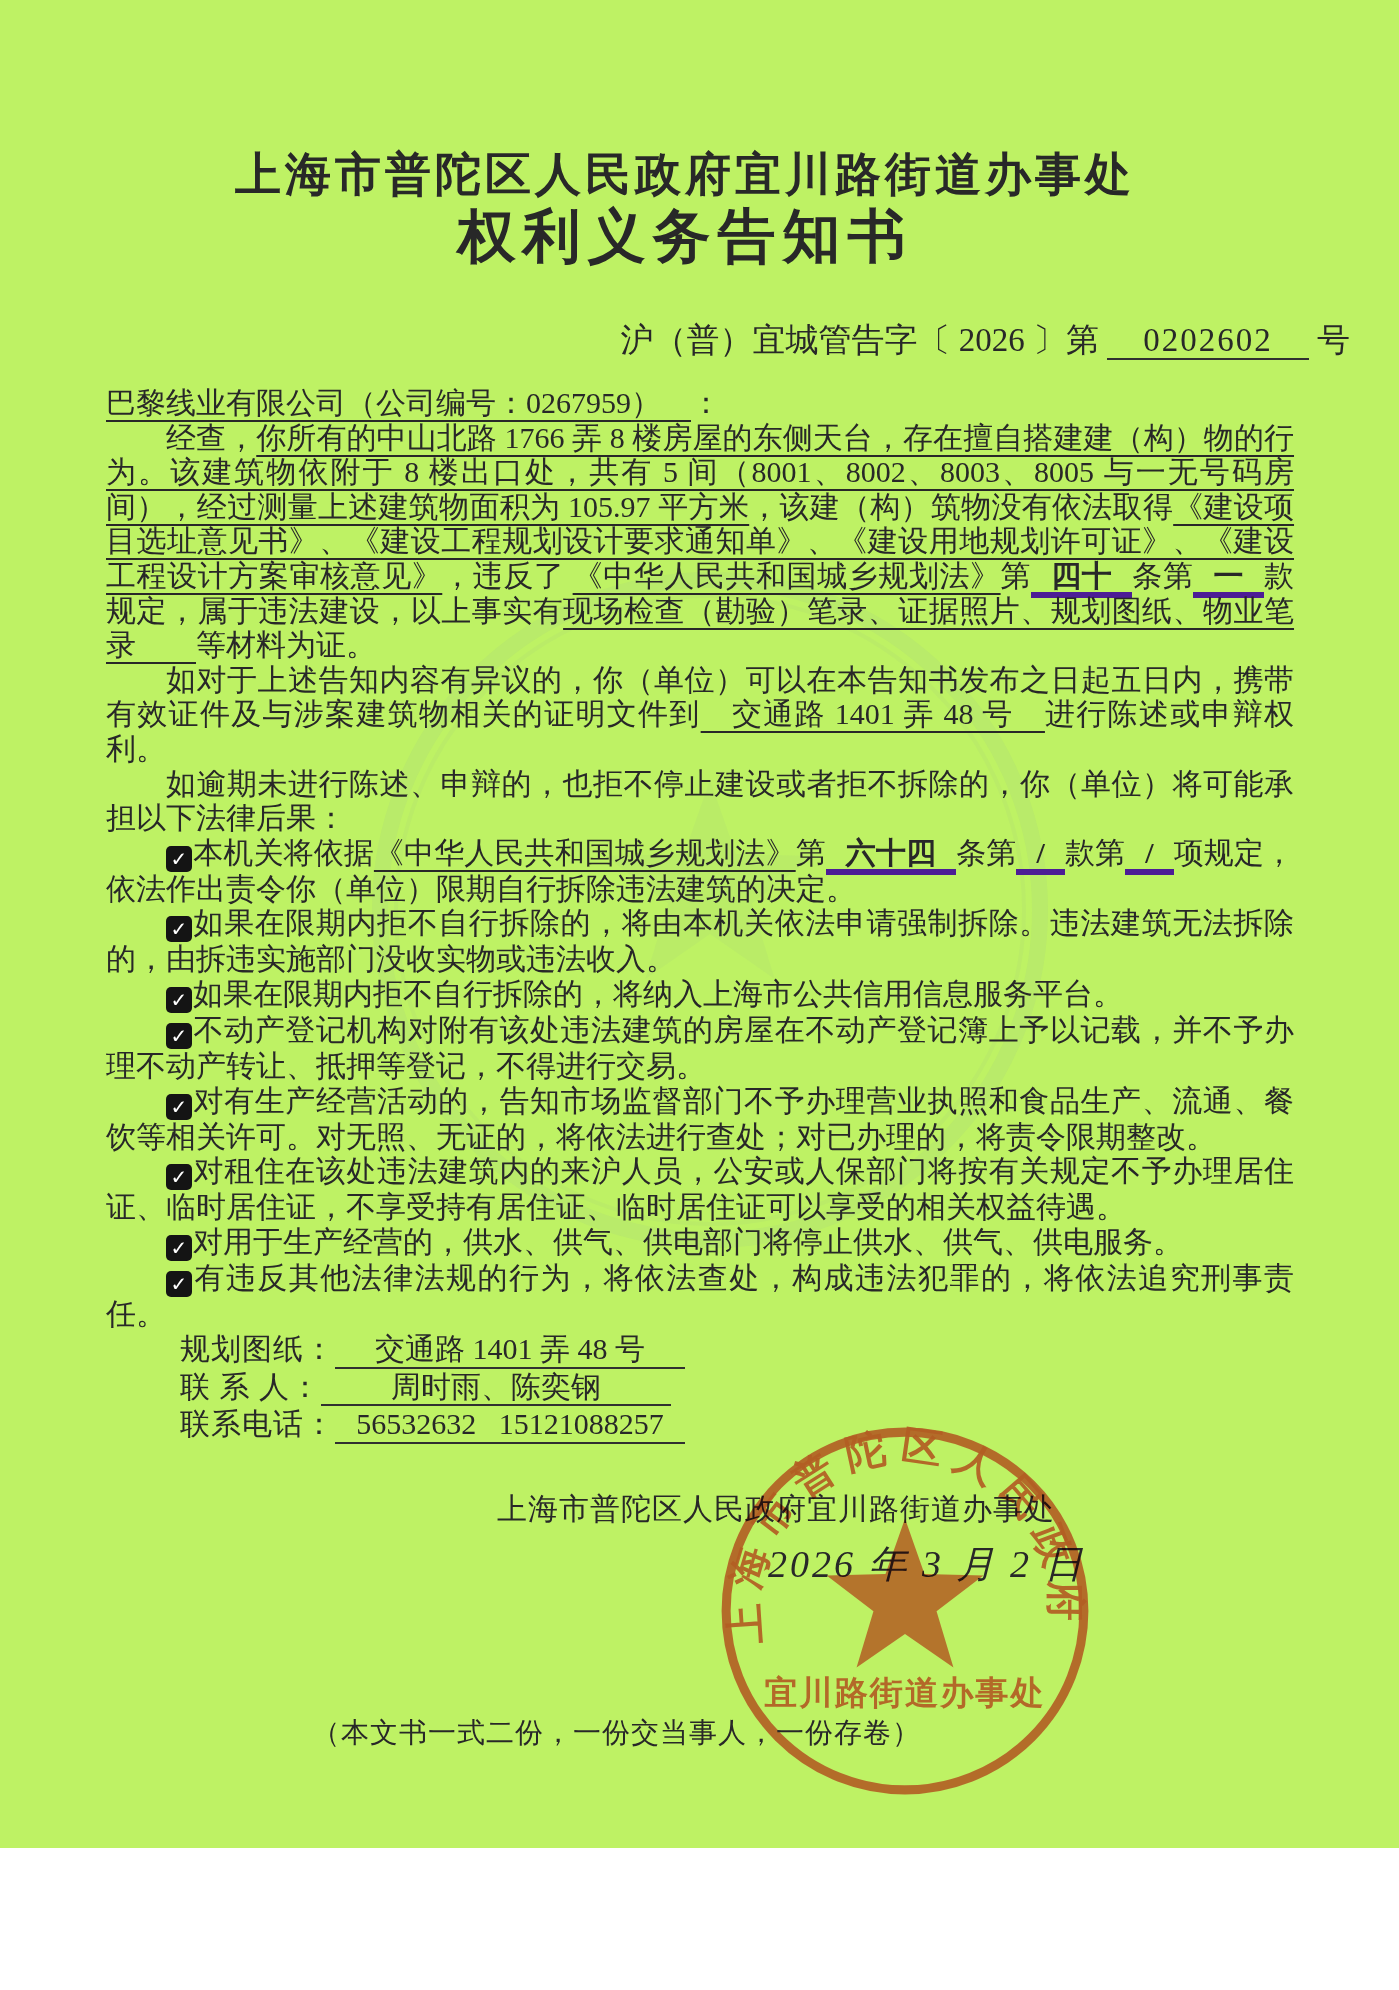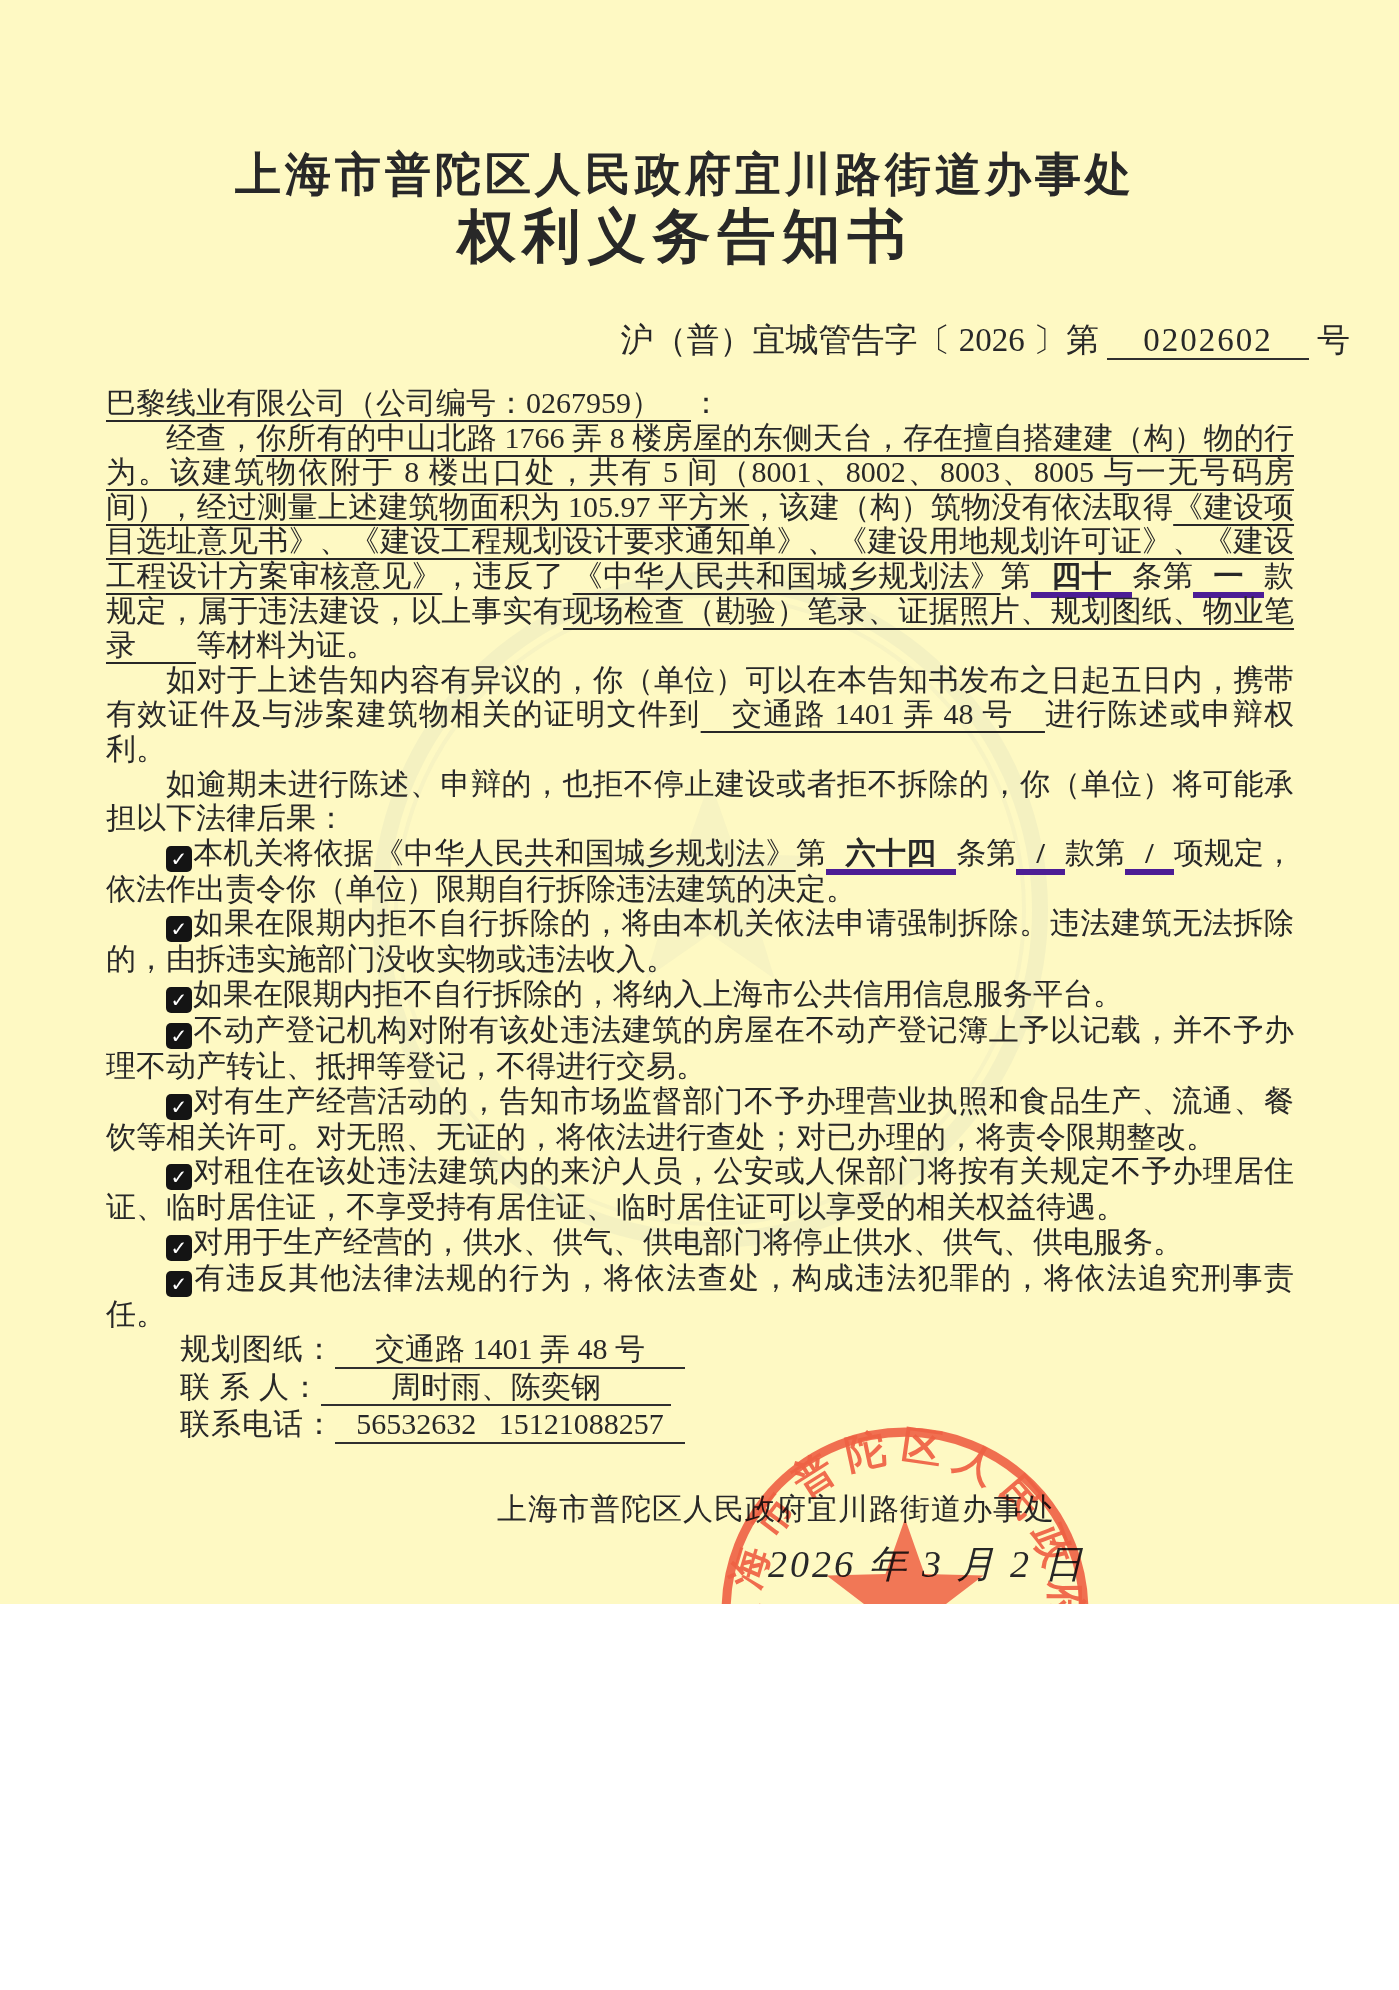--- a/index.html
+++ b/index.html
@@ -1,21 +1,21 @@
 <!DOCTYPE html>
 <html><head>
 <meta charset="utf-8">
 <style>
   html,body{margin:0;padding:0;}
   body{
     width:1399px;height:1990px;background:#ffffff;
     font-family:"Liberation Serif","DejaVu Serif",serif;
     color:#282828;overflow:hidden;
   }
-  .page{position:relative;width:1399px;height:1604px;background:#fef9c3;overflow:hidden;}
+  .page{position:relative;width:1399px;height:1848px;background:#bef264;overflow:hidden;}
 
   
   .wm{position:absolute;left:340px;top:530px;width:740px;height:760px;pointer-events:none;}
 
   .titles{position:absolute;left:20px;top:146px;width:1330px;text-align:center;font-weight:bold;}
   .t1{font-size:46px;letter-spacing:4px;margin:0;line-height:58px;}
   .t2{font-size:58px;letter-spacing:7px;margin:4px 0 0 0;line-height:58px;}
 
   .ref{position:absolute;left:20px;top:318px;width:1330px;text-align:right;font-size:33px;}
   .refnum{border-bottom:2.5px solid #303030;padding:0 36px;letter-spacing:2px;}

